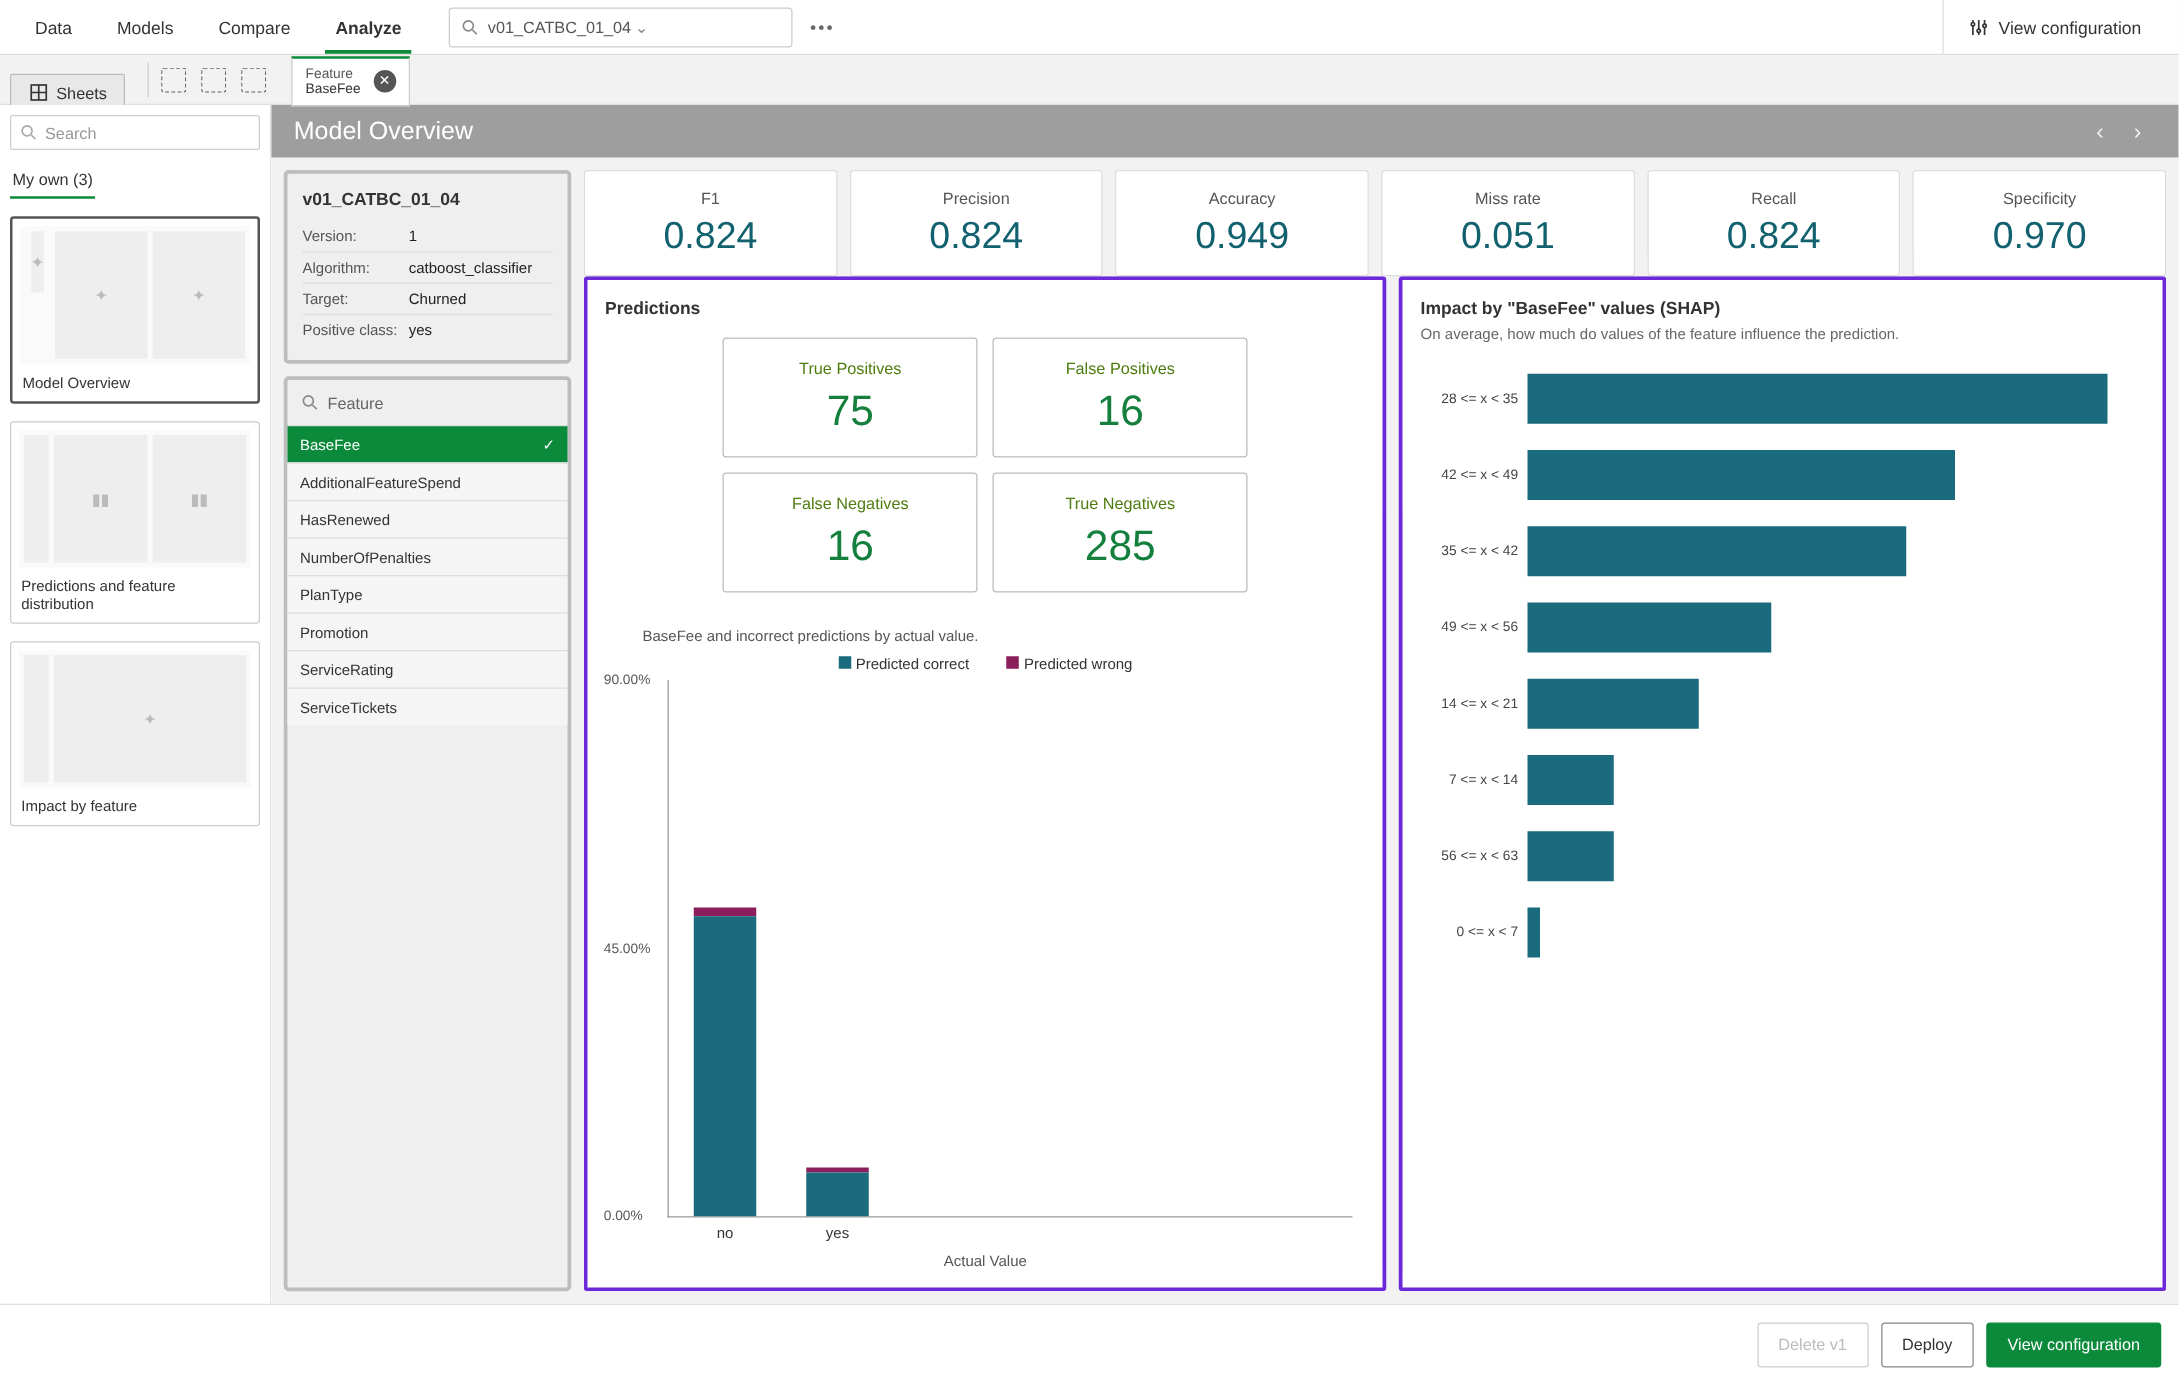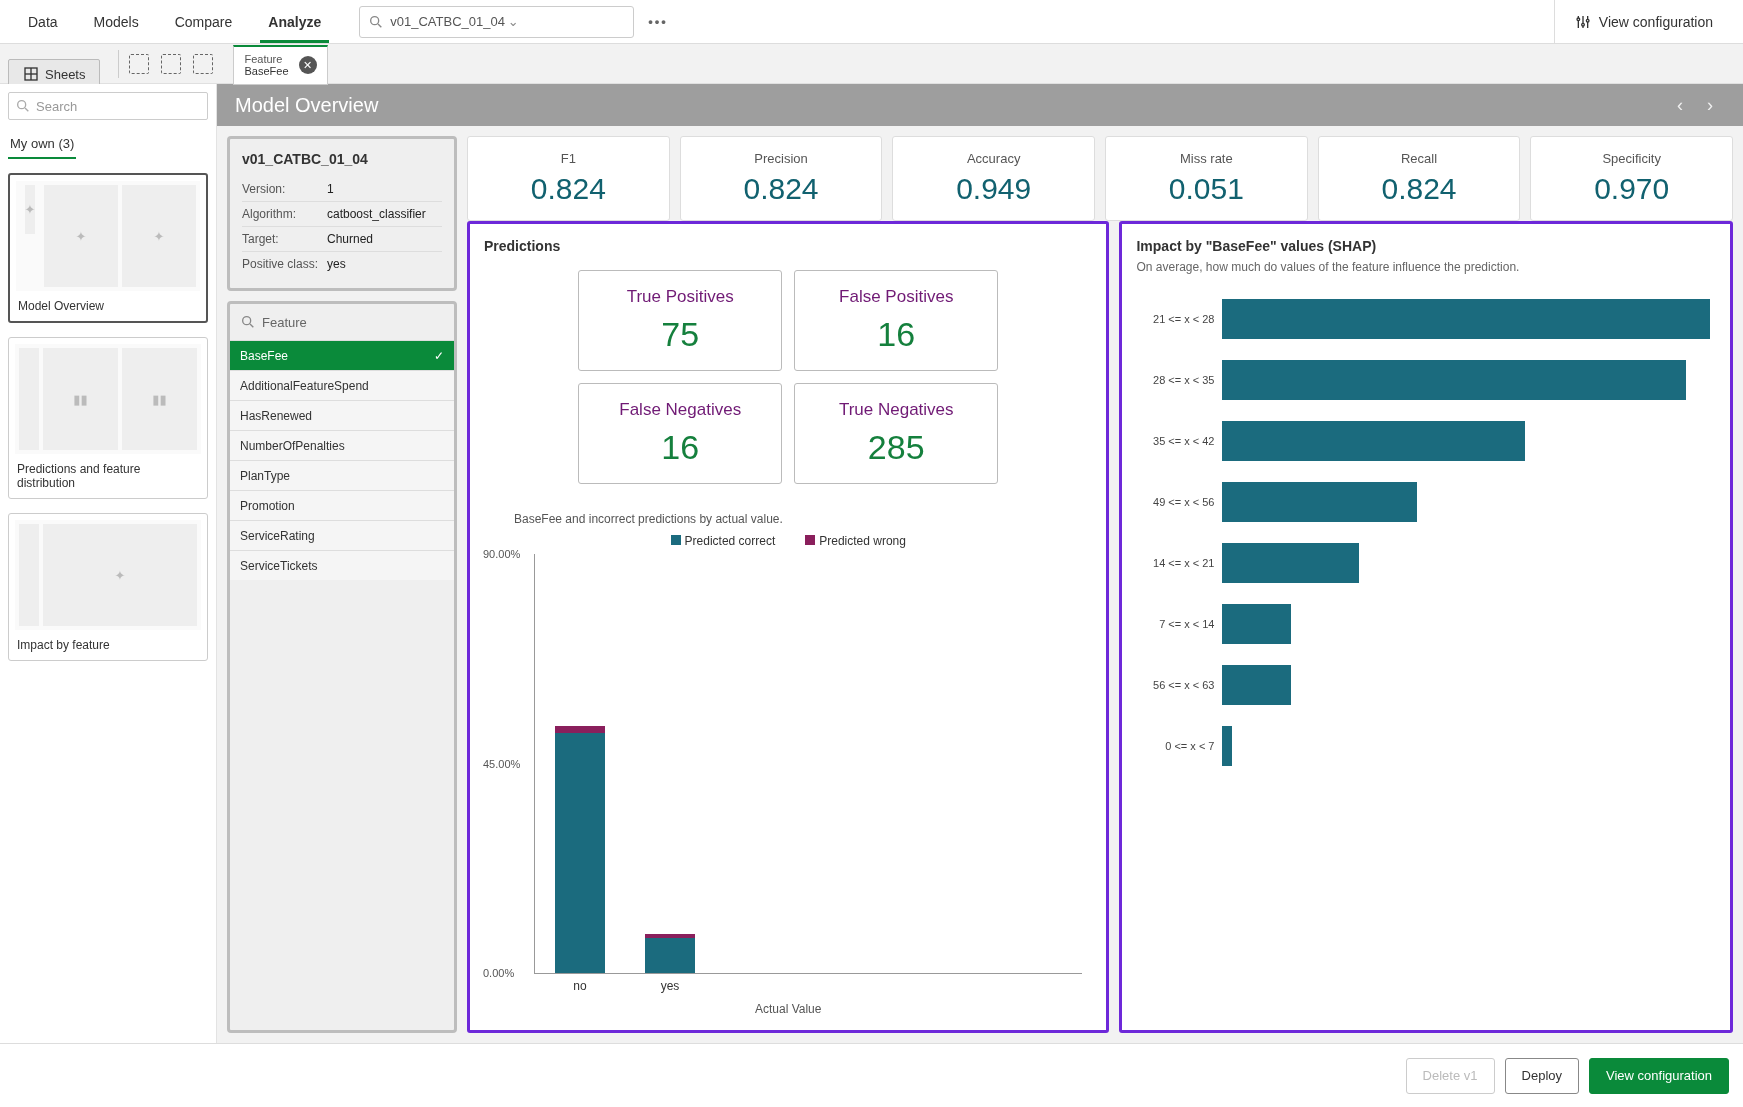--- a/index.html
+++ b/index.html
@@ -69,21 +69,21 @@
 
 .panels-row{flex:1;display:flex;gap:10px;overflow:hidden;}
 .panel{background:#fff;border:3px solid #6d28d9;border-radius:3px;padding:14px;display:flex;flex-direction:column;}
 .panel.predictions{flex:1.05;}
 .panel.shap{flex:1;}
 .panel h4{font-size:14px;font-weight:700;margin-bottom:6px;}
 .panel .sub{font-size:12px;color:#666;margin-bottom:12px;}
 
 .conf-grid{display:grid;grid-template-columns:1fr 1fr;gap:12px;width:420px;margin:10px auto 18px;}
 .conf-cell{border:1px solid #bbb;border-radius:3px;text-align:center;padding:16px 8px;}
-.conf-cell .t{font-size:17px;color:#701a75;margin-bottom:8px;}
+.conf-cell .t{font-size:13px;color:#4d7c0f;margin-bottom:8px;}
 .conf-cell .n{font-size:34px;color:#15803d;}
 
 .bar-chart-title{font-size:12px;color:#555;margin:10px 0 8px 30px;}
 .legend{display:flex;gap:30px;justify-content:center;font-size:12px;margin-bottom:6px;}
 .legend .sw{display:inline-block;width:10px;height:10px;margin-right:4px;}
 .bar-chart{flex:1;position:relative;margin-left:50px;margin-right:10px;border-left:1px solid #999;border-bottom:1px solid #999;display:flex;align-items:flex-end;gap:40px;padding:0 20px;height:260px;}
 .bar-chart .ylab{position:absolute;left:-52px;font-size:11px;color:#555;transform:translateY(50%);}
 .bar{width:50px;display:flex;flex-direction:column-reverse;}
 .bar .seg{width:100%;}
 .bar .xl{position:absolute;bottom:-20px;font-size:12px;color:#333;width:50px;text-align:center;}
@@ -337,29 +337,29 @@
                 </div>
               </div>
             <div class="xaxis-title">Actual Value</div>
           </div>
 
           <div class="panel shap">
             <h4>Impact by "BaseFee" values (SHAP)</h4>
             <div class="sub">On average, how much do values of the feature influence the prediction.</div>
             <div class="shap-chart" id="shap-chart">
                 <div class="shap-row">
-                  <div class="lab">21 &lt;= x &lt; 28</div>
-                  <div class="bararea">
-                    <div class="barfill" style="width:100%"></div>
-                  </div>
-                </div>
-                <div class="shap-row">
                   <div class="lab">28 &lt;= x &lt; 35</div>
                   <div class="bararea">
                     <div class="barfill" style="width:95%"></div>
+                  </div>
+                </div>
+                <div class="shap-row">
+                  <div class="lab">42 &lt;= x &lt; 49</div>
+                  <div class="bararea">
+                    <div class="barfill" style="width:70%"></div>
                   </div>
                 </div>
                 <div class="shap-row">
                   <div class="lab">35 &lt;= x &lt; 42</div>
                   <div class="bararea">
                     <div class="barfill" style="width:62%"></div>
                   </div>
                 </div>
                 <div class="shap-row">
                   <div class="lab">49 &lt;= x &lt; 56</div>

